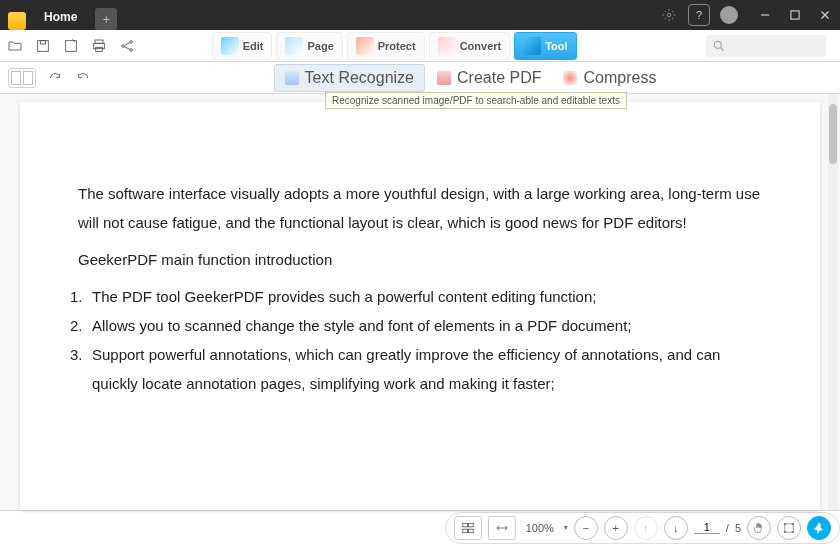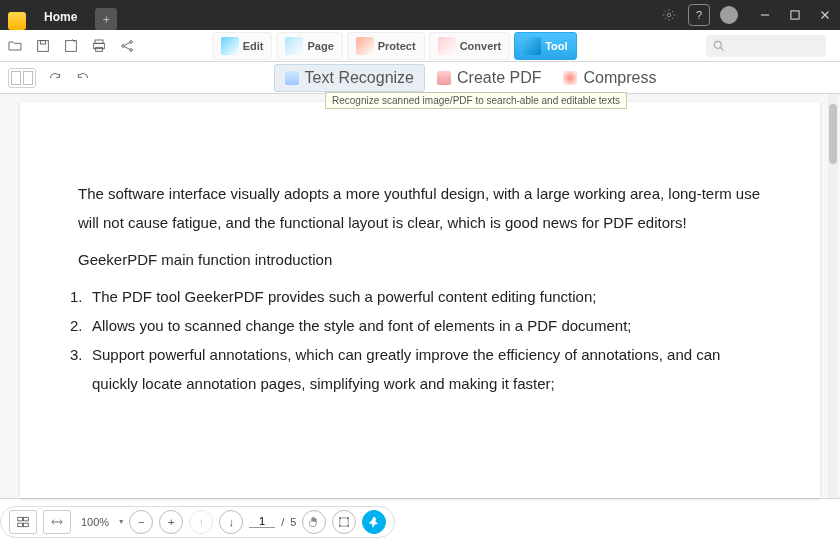--- a/index.html
+++ b/index.html
@@ -58,21 +58,21 @@
   .docwrap{flex:1;position:relative;background:#f7f7f7;display:flex}
   .doc{margin:8px auto 0 auto;width:800px;background:#fff;box-shadow:0 1px 3px rgba(0,0,0,.15);padding:70px 50px 40px 50px;font-size:15px;color:#222;line-height:1.93}
   .doc p{margin:8px}
   .doc .num{display:flex}
   .doc .num span.n{width:22px;flex:none}
   .doc .num span.t{flex:1}
   .vscroll{position:absolute;right:2px;top:0;width:10px;height:100%;background:#f0f0f0}
   .vscroll .thumb{position:absolute;top:10px;width:8px;left:1px;height:60px;background:#c4c4c4;border-radius:4px}
 
   
-  .bottombar{height:46px;border-top:1px solid var(--border);background:#fff;display:flex;align-items:center;justify-content:flex-start;gap:8px;font-size:11px;color:#555}
+  .bottombar{height:34px;border-top:1px solid var(--border);background:#fff;display:flex;align-items:center;justify-content:flex-end;gap:8px;font-size:11px;color:#555}
   .bb-box{width:28px;height:24px;border:1px solid #ccc;border-radius:3px;display:flex;align-items:center;justify-content:center;background:#fff;cursor:pointer}
   .bb-box svg{width:14px;height:14px;stroke:#555;fill:none;stroke-width:1.4}
   .bb-circle{width:24px;height:24px;border:1px solid #bbb;border-radius:50%;display:flex;align-items:center;justify-content:center;cursor:pointer;background:#fff}
   .bb-circle.disabled{opacity:.35}
   .pgnum{width:26px;text-align:center;border:none;border-bottom:1px solid #999;font-size:11px;padding:0}
   .pin{background:#00b0f0;color:#fff;border-color:#00b0f0}
   .zoom-text{font-size:11px;padding:0 4px}
   .bb-group{display:flex;align-items:center;gap:6px;border:1px solid #ddd;border-radius:16px;padding:3px 8px;background:#fff}
 
   .mini-ic{width:14px;height:14px}

